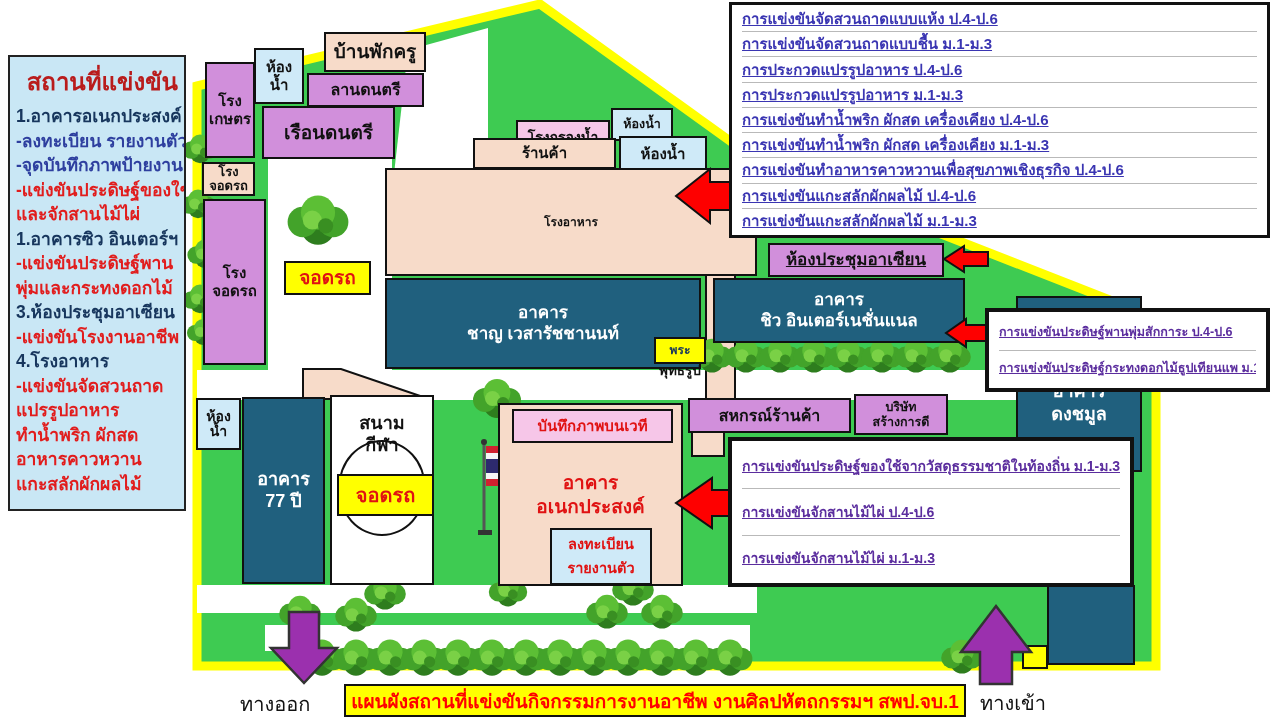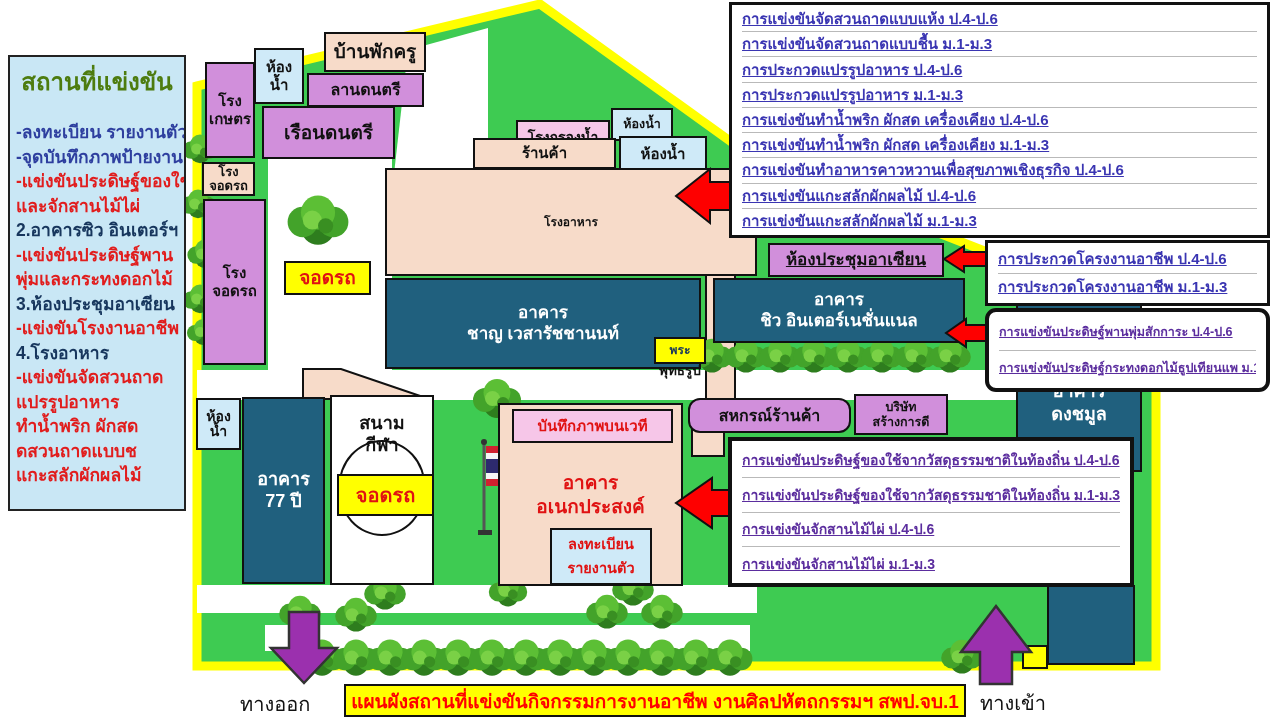--- a/index.html
+++ b/index.html
@@ -18,21 +18,21 @@
   .lblue{background:#cfeaf8;}
   .ybox{background:#ffff00;}
   .whitebg{background:#fff;}
   .tred{color:#e01212;}
   .tnavy{color:#17365d;}
   .lbl{position:absolute;z-index:11;font-weight:700;text-align:center;white-space:pre-line;line-height:1.3;}
   .circle{position:absolute;z-index:10;border:2px solid #111;border-radius:50%;box-sizing:border-box;}
   
   .legend{position:absolute;left:8px;top:55px;width:178px;height:456px;background:#c9e7f5;
           border:2px solid #222;z-index:30;padding:3px 6px;box-sizing:border-box;overflow:hidden;}
-  .legend .ttl{font-size:24px;color:#4d7c0f;text-align:center;margin:2px 0 19px;font-weight:800;}
+  .legend .ttl{font-size:24px;color:#b91c1c;text-align:right;margin:2px 0 3px;font-weight:800;}
   .legend .ln{font-size:17.5px;font-weight:700;line-height:1.4;white-space:nowrap;}
   [data-color="navy"]{color:#17365d;}
   [data-color="blue"]{color:#2e3f9f;}
   [data-color="red"]{color:#e11d1d;}
   
   .lst{position:absolute;background:#fff;border:3px solid #111;z-index:30;display:flex;
        flex-direction:column;padding:2px 10px;box-sizing:border-box;}
   .lst .li{flex:1;display:flex;align-items:center;border-bottom:1px solid #b9b9b9;font-weight:700;
            text-decoration:underline;color:#3a35b2;font-size:15px;white-space:nowrap;overflow:hidden;}
   .lst .li:last-child{border-bottom:none;}
@@ -151,21 +151,21 @@
   <div class="b ybox tnavy" style="left:654px;top:337px;width:52px;height:27px;font-size:12px;">พระ</div>
   <div class="lbl" style="left:644px;top:362px;width:72px;font-size:13.5px;color:#111;">พุทธรูป</div>
 
   <div class="b violet" style="left:768px;top:243px;width:176px;height:34px;font-size:17px;text-decoration:underline;">ห้องประชุมอาเซียน</div>
   <div class="b teal" style="left:713px;top:278px;width:252px;height:65px;font-size:17px;">อาคาร
 ชิว อินเตอร์เนชั่นแนล</div>
   <div class="b teal" style="left:1016px;top:296px;width:126px;height:176px;font-size:18px;"></div>
   <div class="lbl" style="left:1016px;top:380px;width:126px;font-size:18px;color:#fff;">อาคาร
 ดงชมูล</div>
 
-  <div class="b violet" style="left:688px;top:398px;width:163px;height:35px;font-size:16px;border-radius:12px;">สหกรณ์ร้านค้า</div>
+  <div class="b violet" style="left:688px;top:398px;width:163px;height:35px;font-size:16px;">สหกรณ์ร้านค้า</div>
   <div class="b violet" style="left:854px;top:394px;width:94px;height:41px;font-size:12.5px;line-height:1.15;">บริษัท
 สร้างการดี</div>
 
   <div class="b lblue" style="left:196px;top:398px;width:45px;height:52px;font-size:14px;line-height:1.1;">ห้อง
 น้ำ</div>
   <div class="b teal" style="left:242px;top:397px;width:83px;height:187px;font-size:18px;">อาคาร
 77 ปี</div>
   <div class="b whitebg" style="left:330px;top:395px;width:104px;height:190px;font-size:18px;align-items:flex-start;padding-top:16px;">สนาม
 กีฬา</div>
   <div class="circle" style="left:338px;top:440px;width:88px;height:96px;"></div>
@@ -188,61 +188,57 @@
       <polygon points="712,478 712,490 747,490 747,516 712,516 712,528 676,503"></polygon>
     </g>
     <g fill="#9b30ae" stroke="#333" stroke-width="2.5">
       <polygon points="289,612 319,612 319,648 337,648 304,683 271,648 289,648"></polygon>
       <polygon points="996,606 1031,652 1012,652 1012,684 980,684 980,652 961,652"></polygon>
     </g>
   </svg>
 
   <div class="legend">
     <div class="ttl">สถานที่แข่งขัน</div>
+    <div class="ln" data-color="navy">1.อาคารอเนกประสงค์</div>
     <div class="ln" data-color="blue">-ลงทะเบียน รายงานตัว</div>
     <div class="ln" data-color="blue">-จุดบันทึกภาพป้ายงาน</div>
     <div class="ln" data-color="red">-แข่งขันประดิษฐ์ของใช้</div>
     <div class="ln" data-color="red">และจักสานไม้ไผ่</div>
-    <div class="ln" data-color="navy">2.อาคารซิว อินเตอร์ฯ</div>
+    <div class="ln" data-color="navy">1.อาคารซิว อินเตอร์ฯ</div>
     <div class="ln" data-color="red">-แข่งขันประดิษฐ์พาน</div>
     <div class="ln" data-color="red">พุ่มและกระทงดอกไม้</div>
     <div class="ln" data-color="navy">3.ห้องประชุมอาเซียน</div>
     <div class="ln" data-color="red">-แข่งขันโรงงานอาชีพ</div>
     <div class="ln" data-color="navy">4.โรงอาหาร</div>
     <div class="ln" data-color="red">-แข่งขันจัดสวนถาด</div>
     <div class="ln" data-color="red">แปรรูปอาหาร</div>
     <div class="ln" data-color="red">ทำน้ำพริก ผักสด</div>
-    <div class="ln" data-color="red">ดสวนถาดแบบช</div>
+    <div class="ln" data-color="red">อาหารคาวหวาน</div>
     <div class="ln" data-color="red">แกะสลักผักผลไม้</div>
   </div>
 
   <div class="lst" id="list-food" style="left:729px;top:2px;width:541px;height:236px;">
     <div class="li">การแข่งขันจัดสวนถาดแบบแห้ง ป.4-ป.6</div>
     <div class="li">การแข่งขันจัดสวนถาดแบบชื้น ม.1-ม.3</div>
     <div class="li">การประกวดแปรรูปอาหาร ป.4-ป.6</div>
     <div class="li">การประกวดแปรรูปอาหาร ม.1-ม.3</div>
     <div class="li">การแข่งขันทำน้ำพริก ผักสด เครื่องเคียง ป.4-ป.6</div>
     <div class="li">การแข่งขันทำน้ำพริก ผักสด เครื่องเคียง ม.1-ม.3</div>
     <div class="li">การแข่งขันทำอาหารคาวหวานเพื่อสุขภาพเชิงธุรกิจ ป.4-ป.6</div>
     <div class="li">การแข่งขันแกะสลักผักผลไม้ ป.4-ป.6</div>
     <div class="li">การแข่งขันแกะสลักผักผลไม้ ม.1-ม.3</div>
   </div>
 
-  <div class="lst" id="list-project" style="left:985px;top:240px;width:285px;height:66px;">
-    <div class="li">การประกวดโครงงานอาชีพ ป.4-ป.6</div>
-    <div class="li">การประกวดโครงงานอาชีพ ม.1-ม.3</div>
-  </div>
-
-  <div class="lst purple thick" id="list-flower" style="left:985px;top:308px;width:285px;height:84px;border-radius:11px;">
+
+  <div class="lst purple thick" id="list-flower" style="left:985px;top:308px;width:285px;height:84px;">
     <div class="li">การแข่งขันประดิษฐ์พานพุ่มสักการะ ป.4-ป.6</div>
     <div class="li">การแข่งขันประดิษฐ์กระทงดอกไม้ธูปเทียนแพ ม.1-ม.3</div>
   </div>
 
   <div class="lst purple thick" id="list-material" style="left:728px;top:437px;width:406px;height:150px;">
-    <div class="li">การแข่งขันประดิษฐ์ของใช้จากวัสดุธรรมชาติในท้องถิ่น ป.4-ป.6</div>
     <div class="li">การแข่งขันประดิษฐ์ของใช้จากวัสดุธรรมชาติในท้องถิ่น ม.1-ม.3</div>
     <div class="li">การแข่งขันจักสานไม้ไผ่ ป.4-ป.6</div>
     <div class="li">การแข่งขันจักสานไม้ไผ่ ม.1-ม.3</div>
   </div>
 
   <div class="gatelbl" style="left:240px;top:688px;">ทางออก</div>
   <div class="gatelbl" style="left:980px;top:687px;">ทางเข้า</div>
   <div class="titlebar">แผนผังสถานที่แข่งขันกิจกรรมการงานอาชีพ งานศิลปหัตถกรรมฯ สพป.จบ.1</div>
 
 </div>

